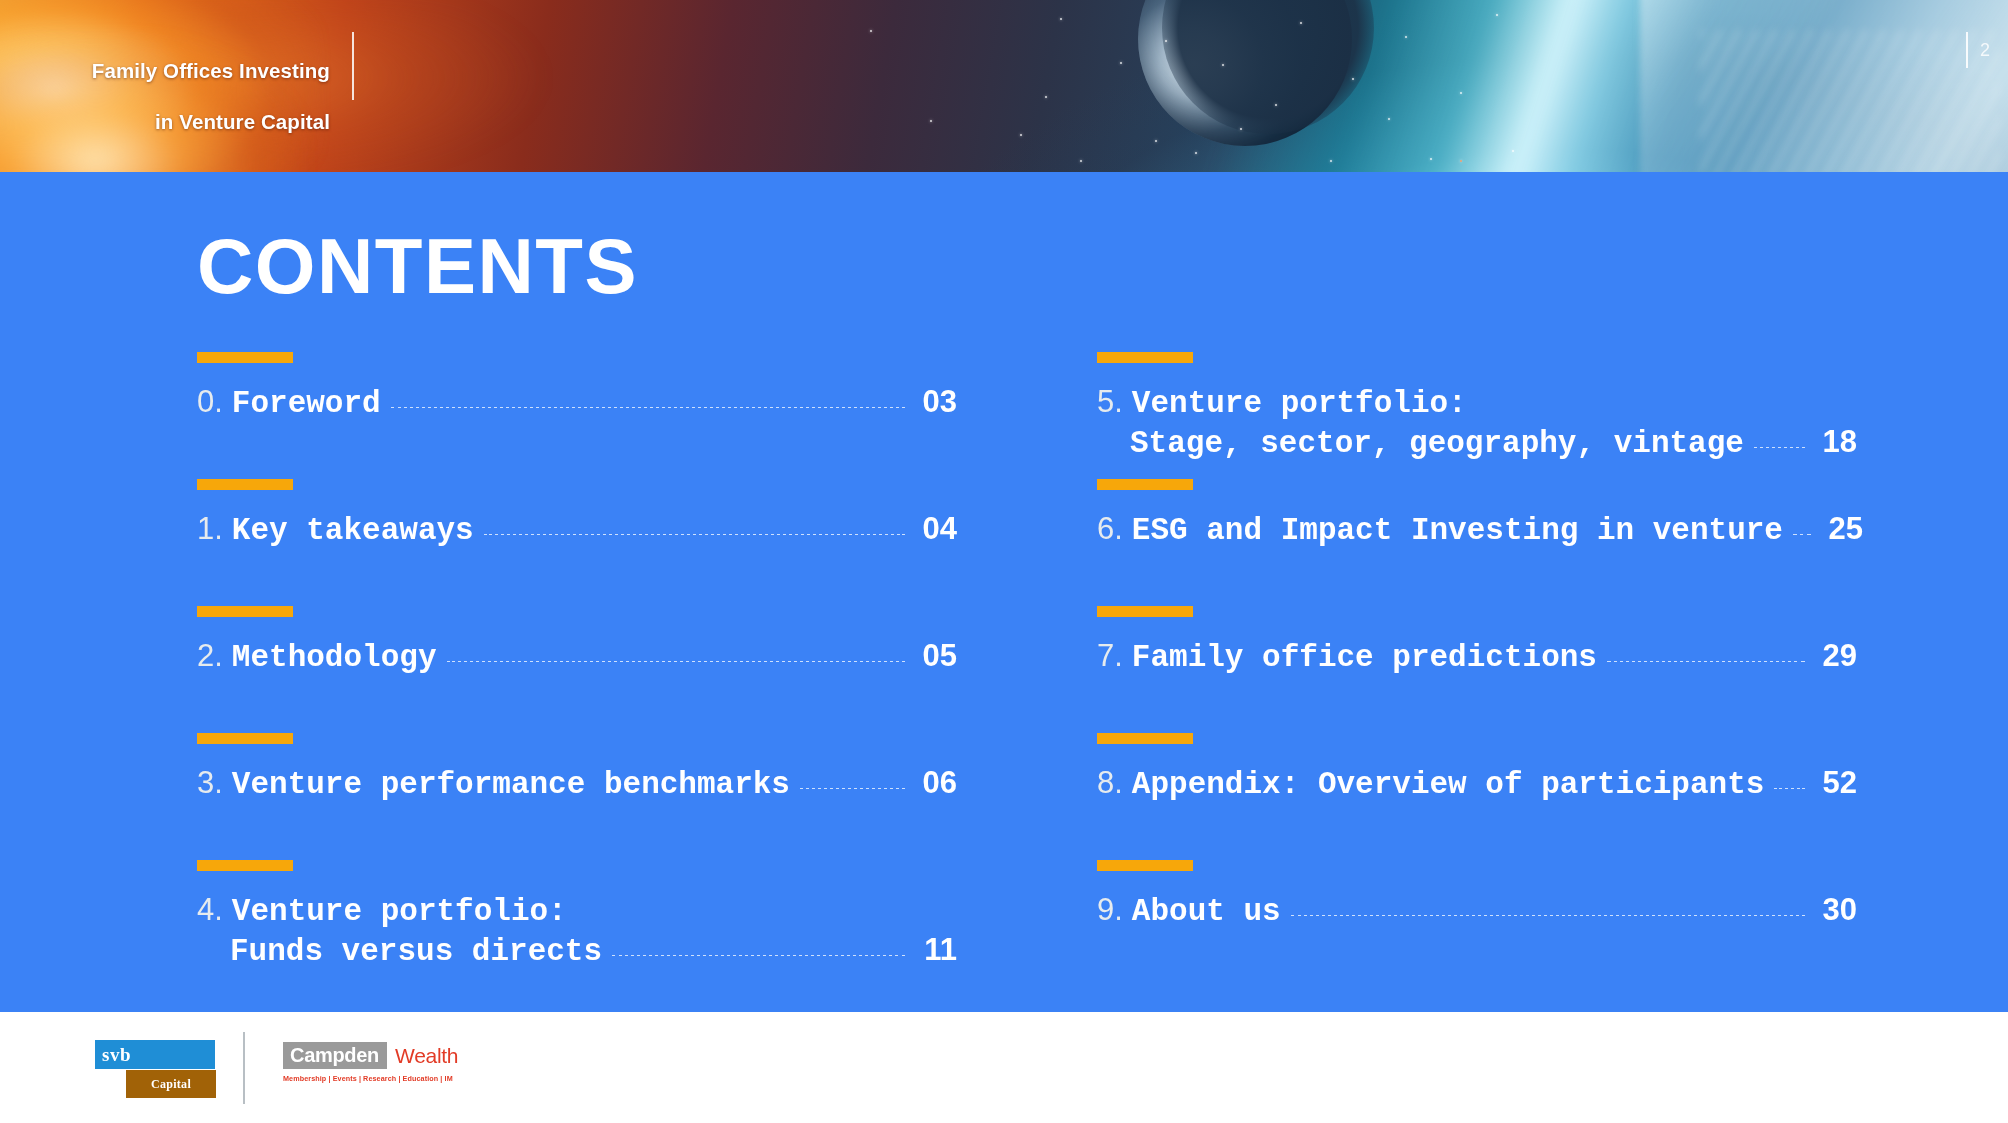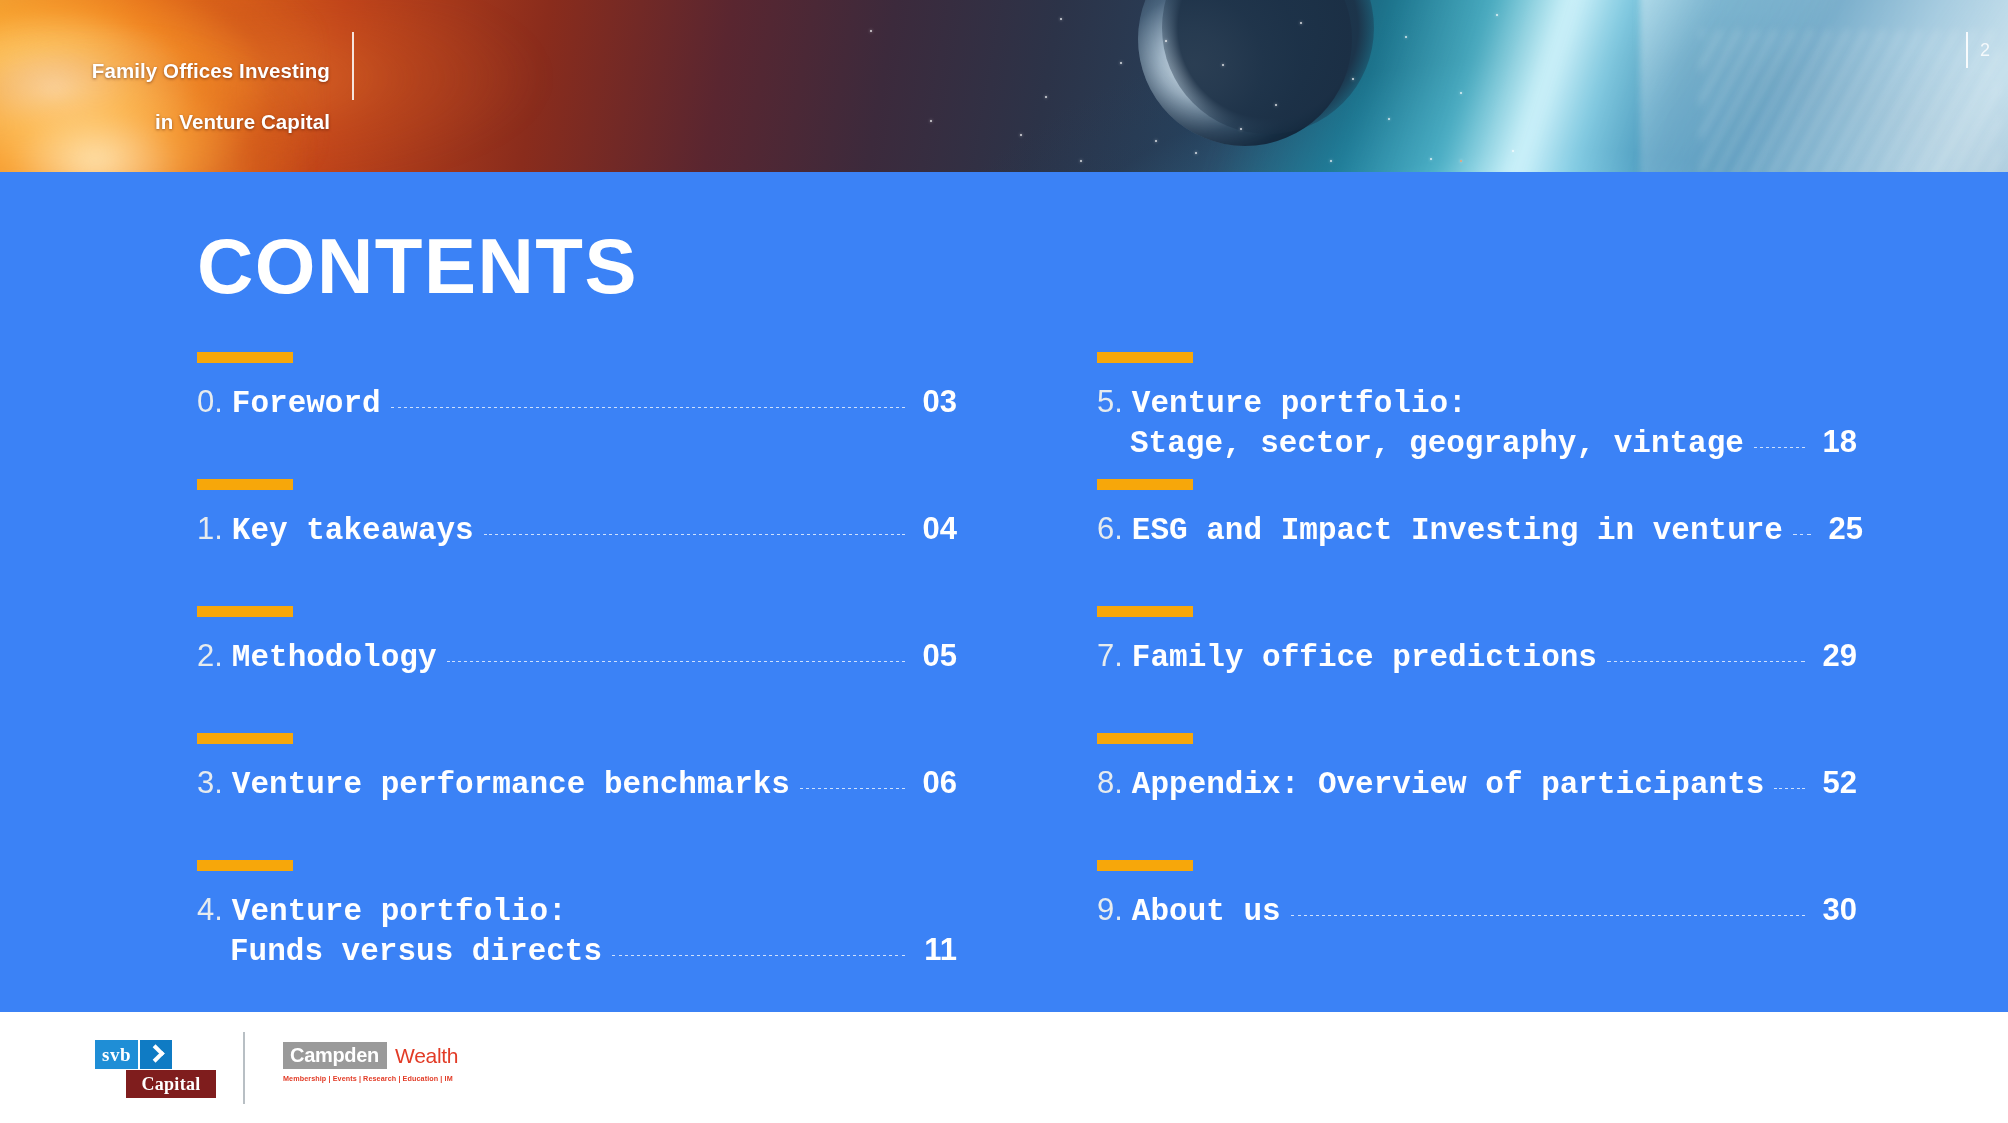--- a/index.html
+++ b/index.html
@@ -346,21 +346,21 @@
     align-items: center;
   }
 
   .svb-logo {
     position: absolute;
     left: 95px;
     top: 28px;
     width: 120px;
     height: 56px;
   }
-  .svb-row1 { display: flex; height: 29px; }
+  .svb-row1 { display: flex; height: 29px; flex-direction: column; }
   .svb-box {
     background: #1f8ed6;
     color: #ffffff;
     font-family: "Liberation Serif", serif;
     font-weight: 700;
     font-size: 19px;
     line-height: 29px;
     padding: 0 7px;
     letter-spacing: 0.5px;
   }
@@ -376,27 +376,27 @@
     position: absolute;
     left: 9px; top: 7px;
     width: 9px; height: 9px;
     border-top: 4px solid #ffffff;
     border-right: 4px solid #ffffff;
     transform: rotate(45deg);
   }
   .svb-row2 {
     margin-left: 31px;
     margin-top: 1px;
-    background: #7f1d1d;
+    background: #a16207;
     width: 90px;
     height: 28px;
     color: #ffffff;
     font-family: "Liberation Serif", serif;
     font-weight: 700;
-    font-size: 18px;
+    font-size: 12px;
     line-height: 28px;
     text-align: center;
     letter-spacing: 0.3px;
   }
 
   .footer-divider {
     position: absolute;
     left: 243px;
     top: 20px;
     width: 2px;

